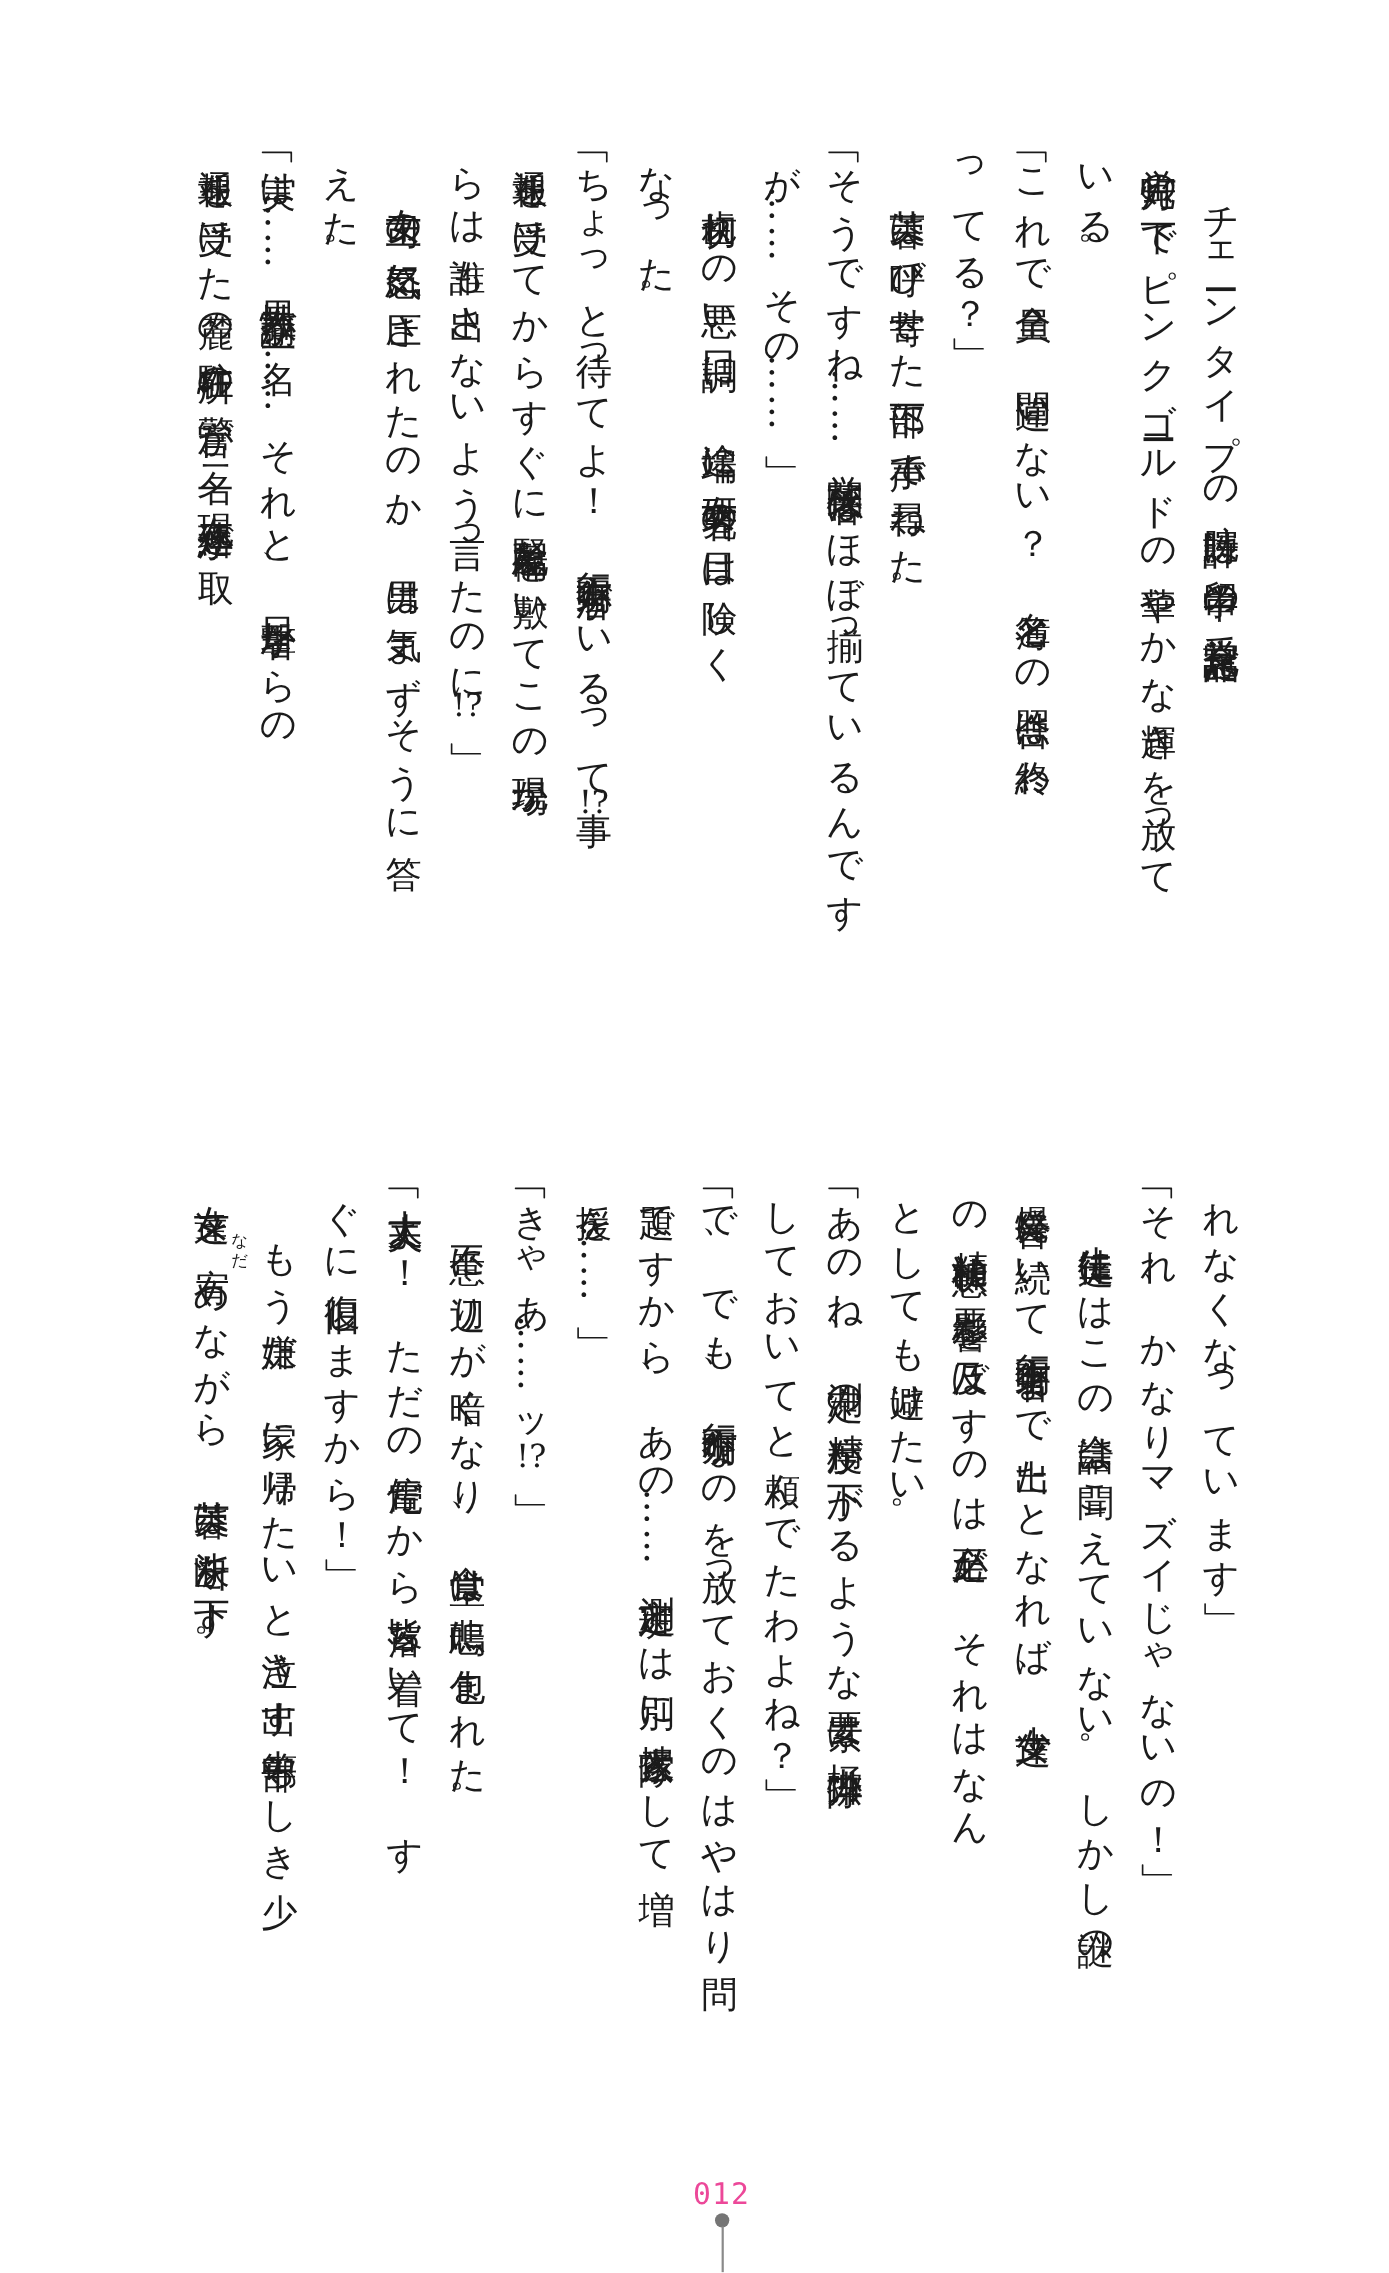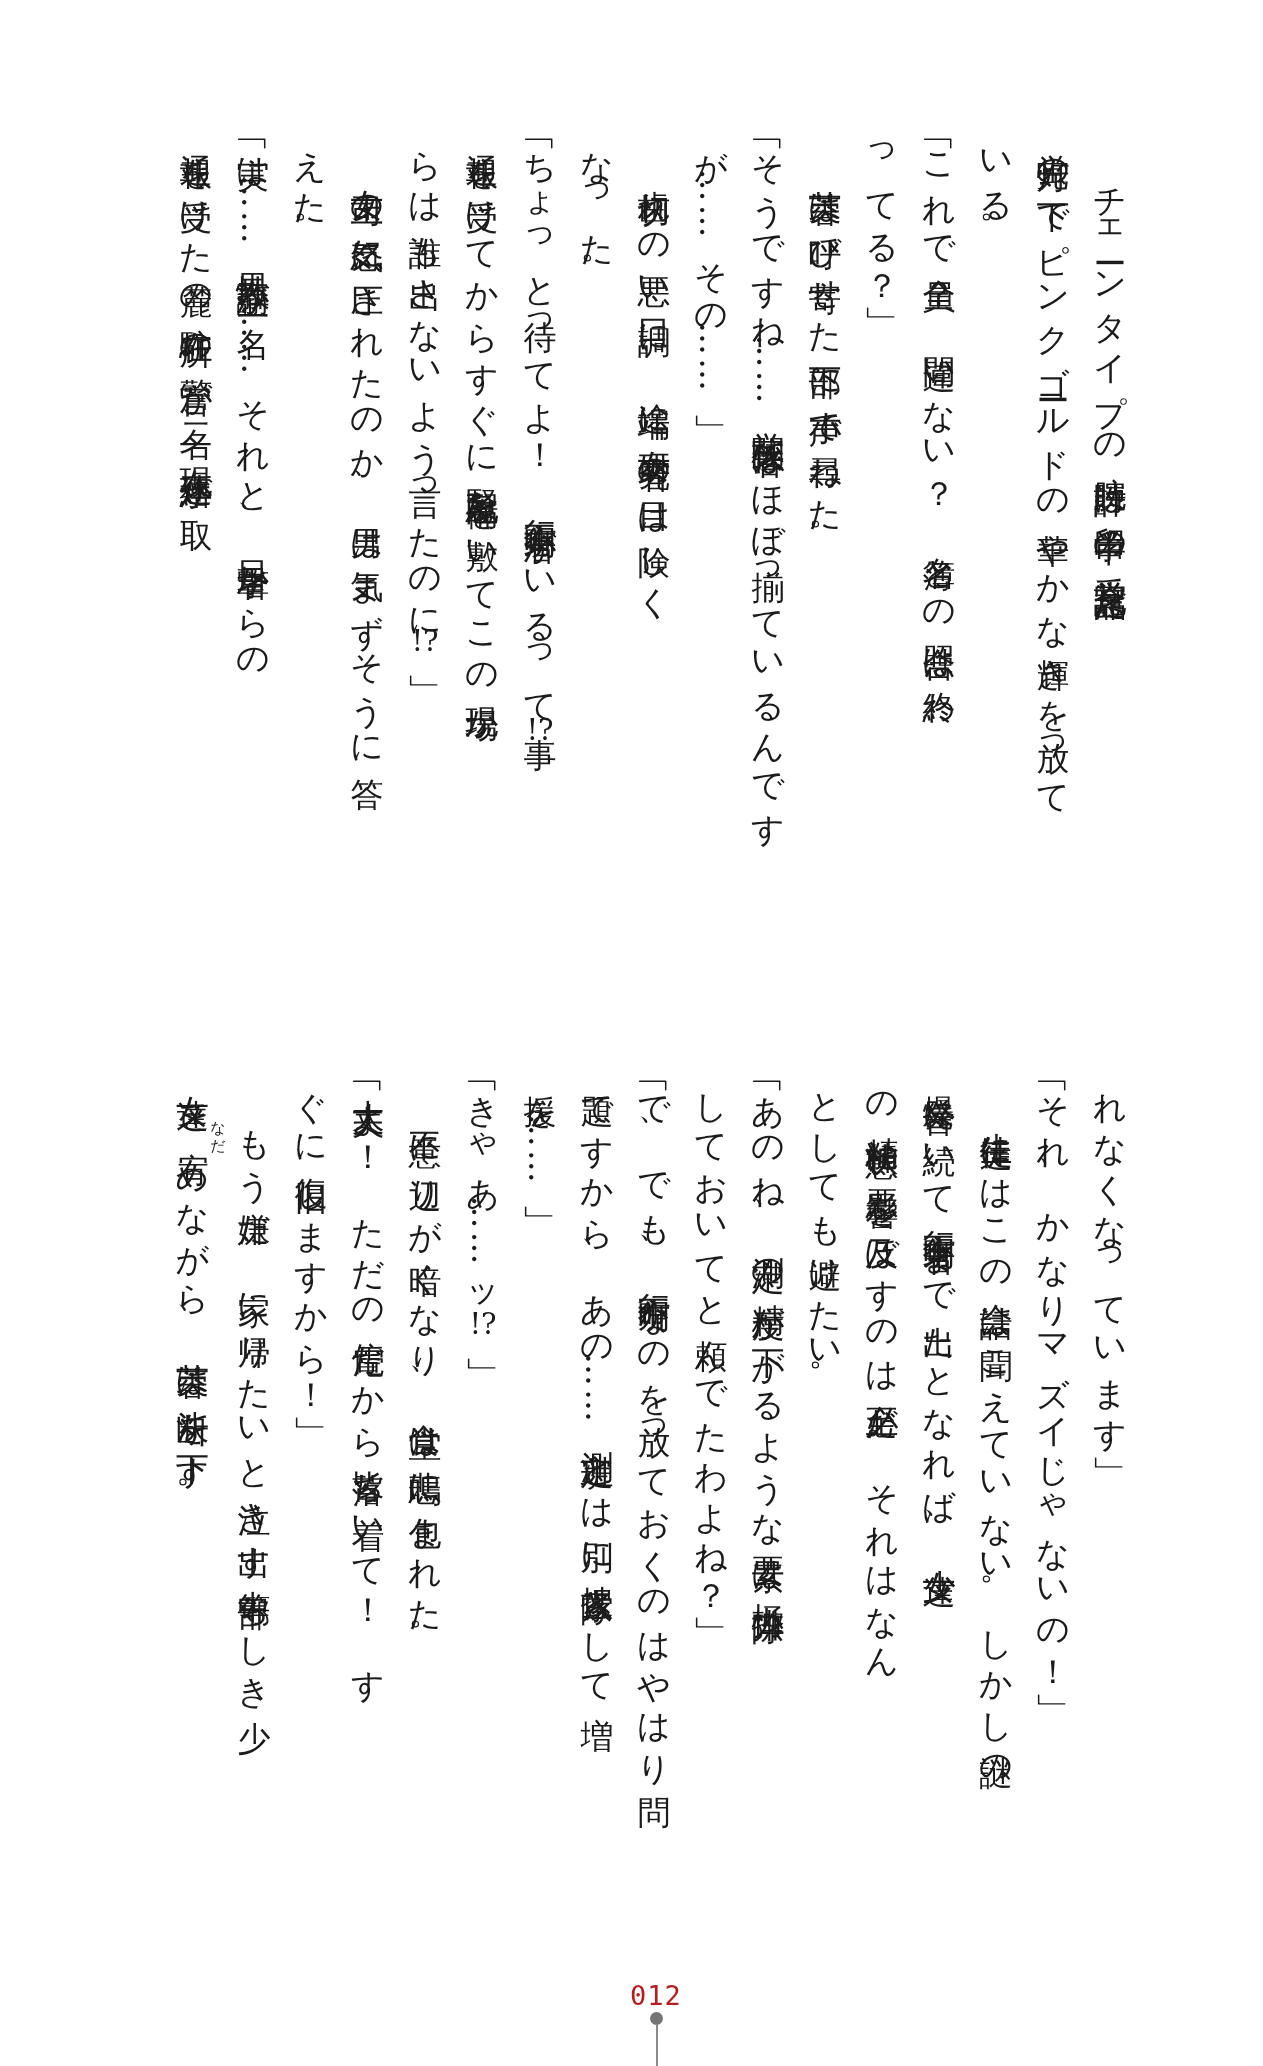--- a/index.html
+++ b/index.html
@@ -108,16 +108,16 @@
       <p class="line">「で、でも、行方不明なのを放っておくのはやはり問</p>
       <p class="line">題ですから、あの……測定班とは別に捜索隊として増</p>
       <p class="line">援を……」</p>
       <p class="line">「きゃあ……ッ<span class="tcy">!?</span>」</p>
       <p class="line">　不意に辺りが暗くなり、食堂は悲鳴に包まれた。</p>
       <p class="line">「大丈夫よ！　ただの停電だから皆落ち着いて！　す</p>
       <p class="line">ぐに復旧しますから！」</p>
       <p class="line">　もう嫌だ、家に帰りたいと泣き出す中等部らしき少</p>
       <p class="line">女達を<ruby>宥<rt>なだ</rt></ruby>めながら、芙蓉は決断を下す。</p>
     </section>
-  <div class="footer-pagenum" style="color: #b91c1c;">012</div>
+  <div class="footer-pagenum" style="color: #ec4899;">012</div>
   <div class="footer-dot" style="background: rgb(117, 117, 117);"></div>
   <div class="footer-line"></div>
 </div>
 
 </body></html>

